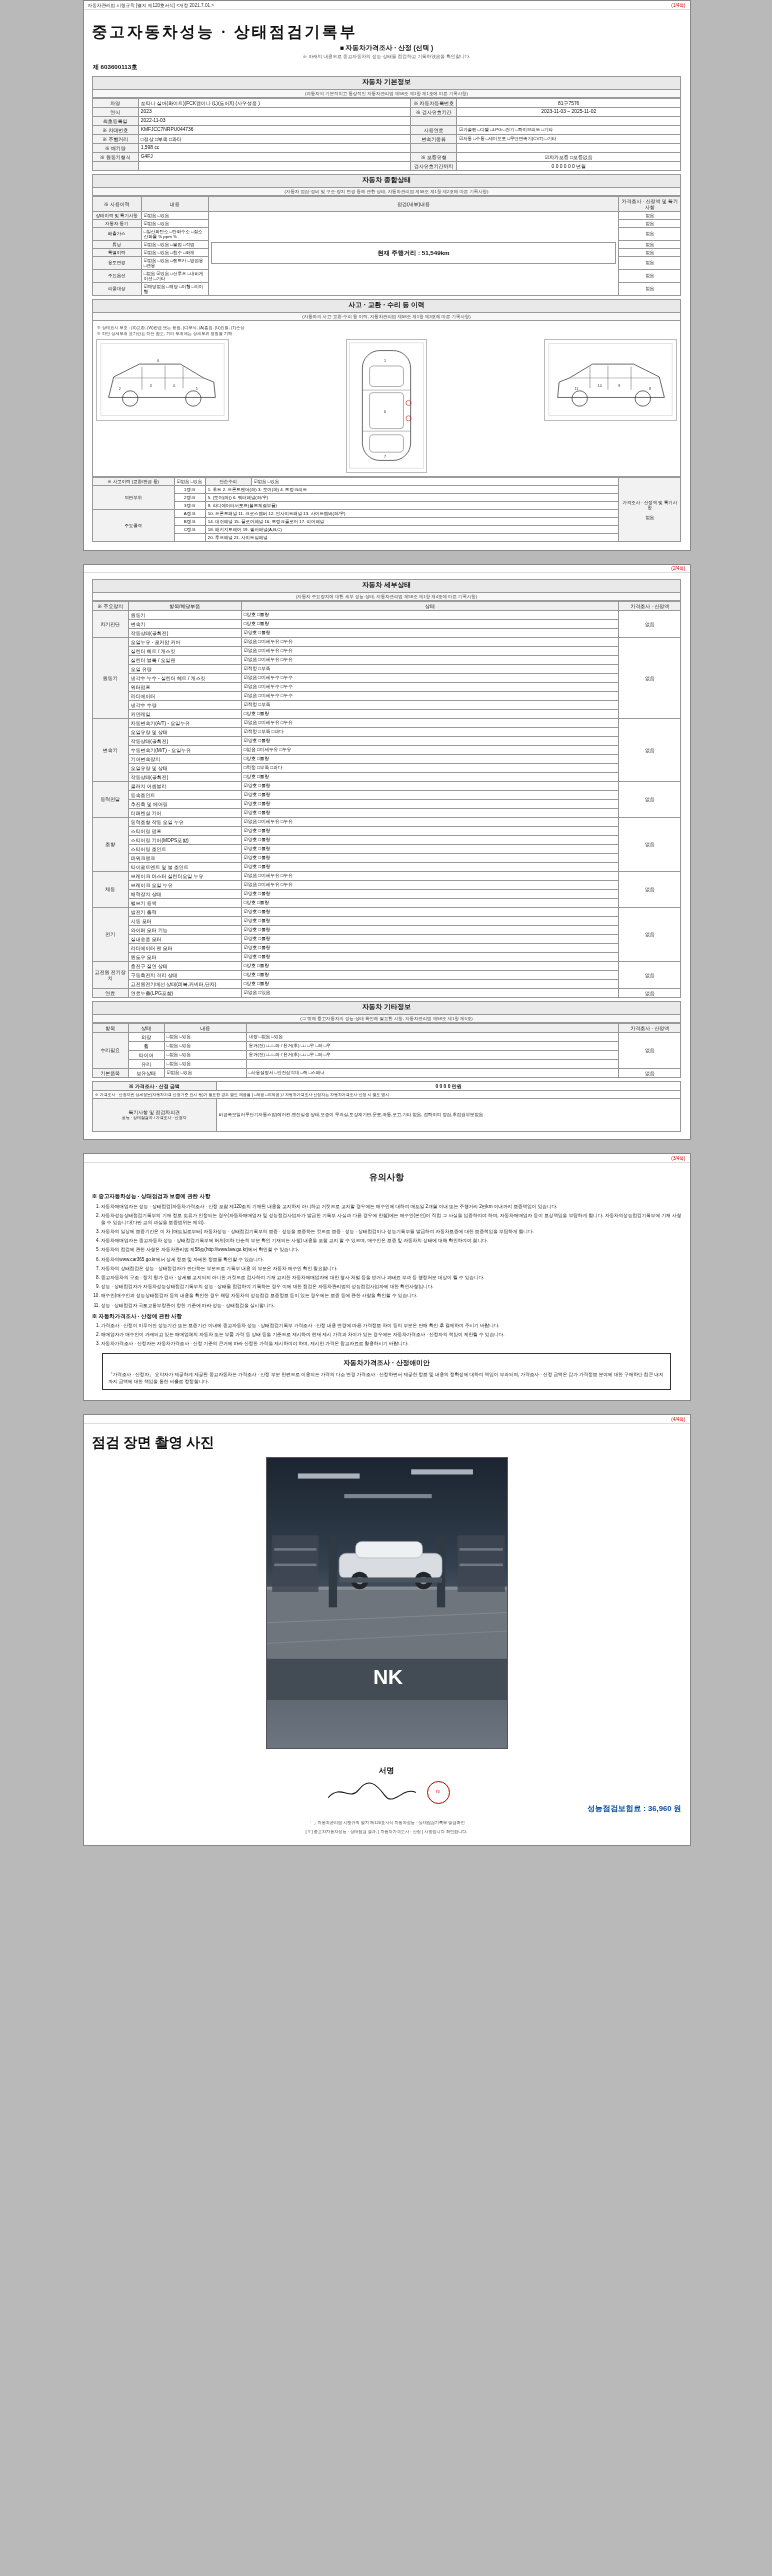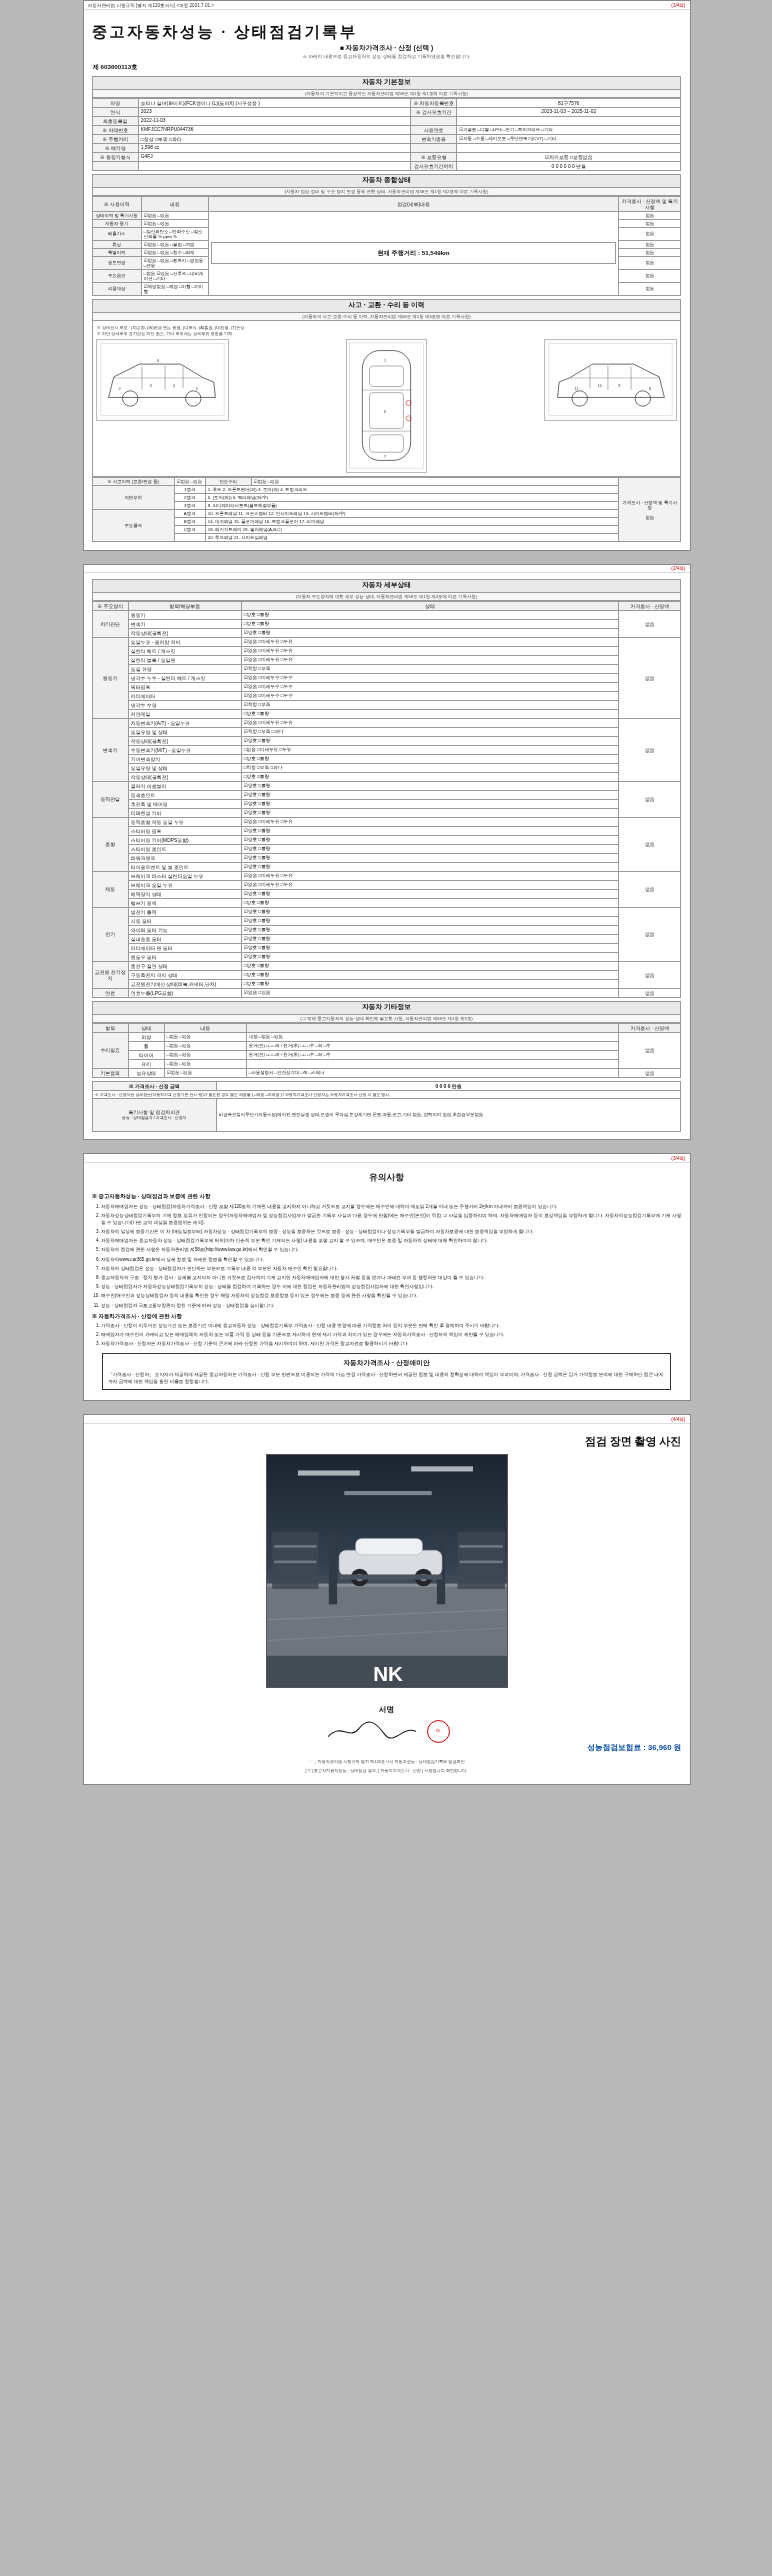--- a/index.html
+++ b/index.html
@@ -82,24 +82,24 @@
     text-align:center; font-size:8.8px; font-weight:bold; padding:4.1px 0 5.2px 0;
     font-family:"Liberation Serif", serif;
   }
   .notice-h { font-weight:bold; font-size:5.4px; margin:4.1px 0 2.1px 0; }
   ol.notice { margin:0 0 0 9.3px; padding:0; }
   ol.notice > li { font-size:4.6px; line-height:1.55; margin-bottom:2.1px; text-align:justify;}
   .declbox {
     border:1px solid #333; padding:4.1px 5.2px; margin:5.2px 10.3px 2.1px 10.3px; font-size:4.6px; line-height:1.6;
   }
   .declbox .t { text-align:center; font-weight:bold; font-size:6.7px; margin-bottom:2.1px;}
-  .photo-title { text-align:right; font-size:11px; font-weight:bold; padding:5.2px 0; font-family:"Liberation Serif", serif;}
+  .photo-title { text-align:left; font-size:14px; font-weight:bold; padding:5.2px 0; font-family:"Liberation Serif", serif;}
   .photo-wrap { display:flex; justify-content:center; }
   .photo {
-    width:242px; height:234px; position:relative; overflow:hidden;
+    width:242px; height:292px; position:relative; overflow:hidden;
     background:linear-gradient(#1d2530 0%, #2b3744 38%, #4a5560 58%, #6d7580 100%);
     border:0.5px solid #555;
   }
   .sign-title { text-align:center; font-size:7.7px; font-weight:bold; padding:5.2px 0 2.1px 0;margin-top:12px;}
   .fee { text-align:right; font-size:7.7px; font-weight:bold; color:#0b4ea2; padding-bottom:5.2px;}
   .footnote { font-size:4.1px; color:#444; text-align:center; line-height:1.5; padding-bottom:3.1px;}
   .sigwrap{ display:flex; justify-content:center; align-items:center; gap:5.2px; padding:2.1px 0 0 0;}
   .tiny-tbl td { font-size:4.4px; }
   .mileage-box {
     border:0.5px solid #9a9a9a; text-align:center; font-size:6.2px; font-weight:bold; padding:5.2px 0;

